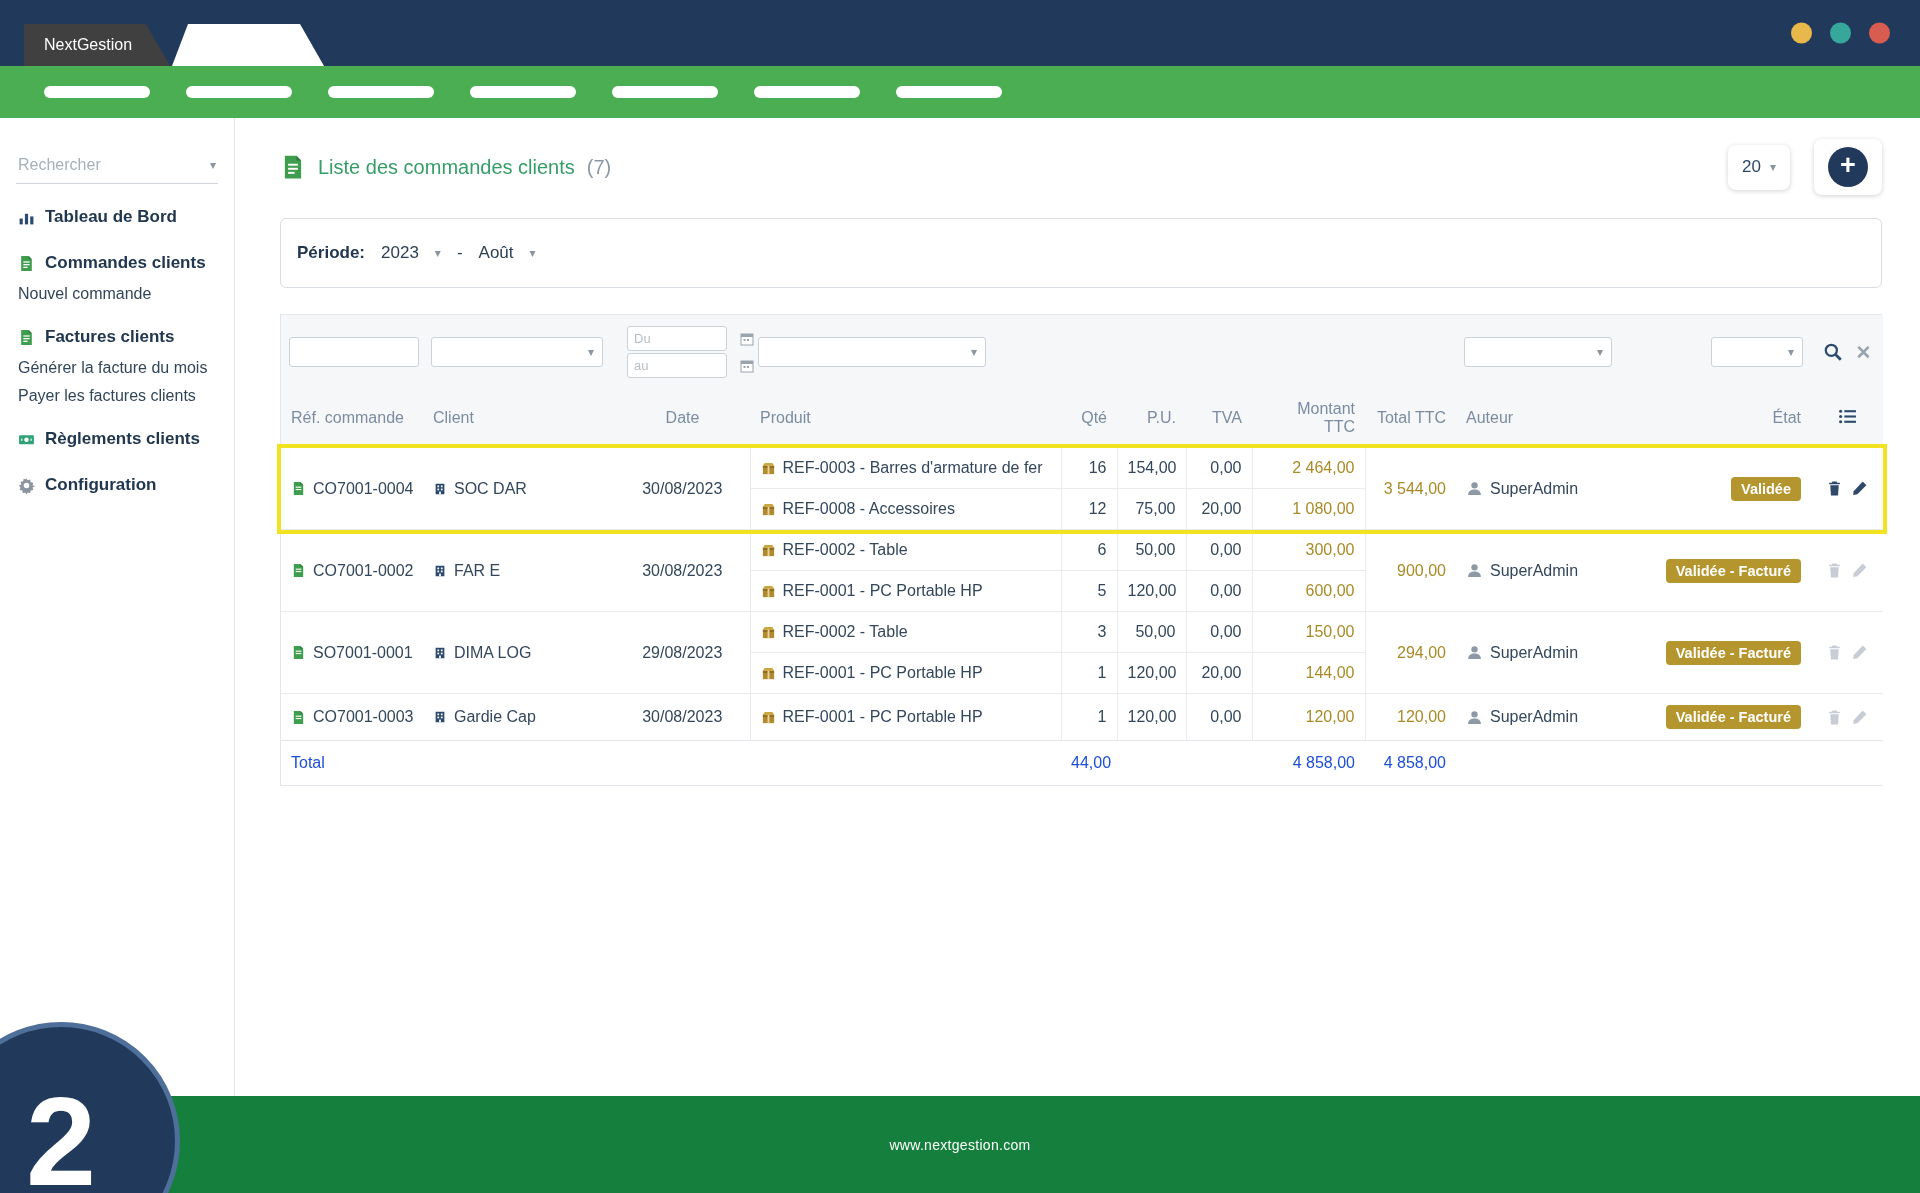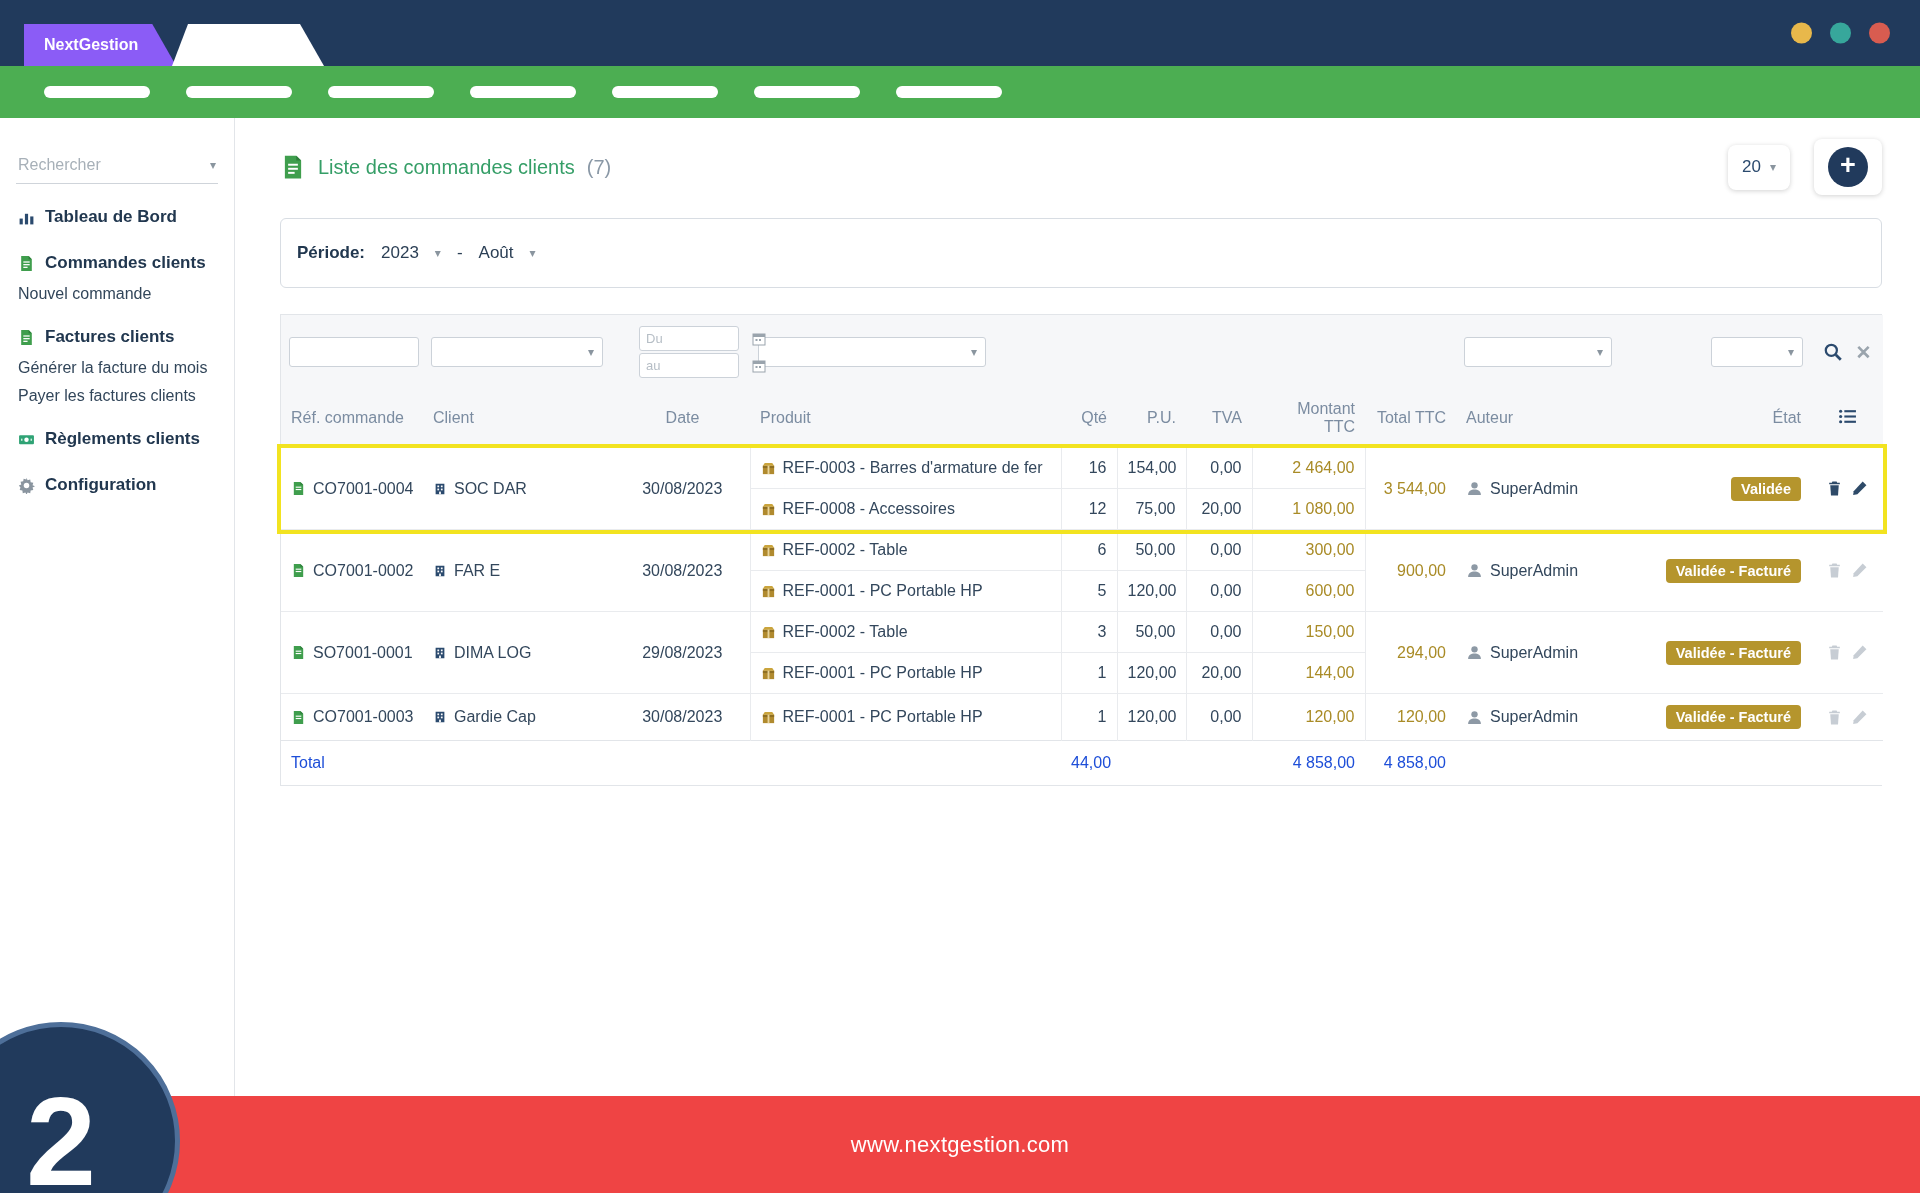--- a/index.html
+++ b/index.html
@@ -7,21 +7,21 @@
   body {
     position: relative; overflow: hidden;
     font-family: "Liberation Sans", sans-serif;
     background: #ffffff; color: #33475c;
   }
 
   
   .topbar { position:absolute; top:0; left:0; right:0; height:66px; background:#213a5c; }
   .brand-tab {
     position:absolute; left:24px; bottom:0; height:42px; min-width:146px;
-    background:#8b5cf6; color:#fff; font-size:16px; font-weight:bold;
+    background:#404040; color:#fff; font-size:16px; font-weight:normal;
     display:flex; align-items:center; padding:0 38px 0 20px;
     clip-path:polygon(0 0, calc(100% - 24px) 0, 100% 100%, 0 100%);
   }
   .blank-tab {
     position:absolute; left:172px; bottom:0; height:42px; width:152px; background:#fff;
     clip-path:polygon(16px 0, calc(100% - 24px) 0, 100% 100%, 0 100%);
   }
   .window-dots { position:absolute; right:30px; top:50%; transform:translateY(-50%); display:flex; gap:18px; }
   .dot { width:21px; height:21px; border-radius:50%; cursor:pointer; }
   .dot.y { background:#e8b84b; } .dot.t { background:#37a79b; } .dot.r { background:#d85c50; }
@@ -83,31 +83,31 @@
   .actflex { display:flex; align-items:center; justify-content:center; gap:8px; }
   .act { color:#2e4a68; cursor:pointer; display:inline-flex; }
   .actions-disabled .act { color:#c7cdd4; cursor:default; }
   tfoot td { padding:13px 10px; color:#1d4ed8; border-top:1px solid #e2e5e9; font-size:16px; background:#fff; }
 
   .f-input { width:130px; height:30px; border:1px solid #ccd2d9; border-radius:3px; padding:0 8px;
     font-size:14px; color:#55636f; outline:none; font-family:inherit; }
   .f-select { display:flex; align-items:center; justify-content:space-between; height:30px;
     border:1px solid #ccd2d9; border-radius:3px; background:#fff; padding:0 8px; cursor:pointer; }
   .w-client { width:172px; } .w-prod { width:228px; } .w-auth { width:148px; } .w-state { width:92px; margin-left:auto; }
-  .f-date { display:flex; align-items:center; gap:13px; margin:2px 16px; }
+  .f-date { display:flex; align-items:center; gap:13px; margin:2px 4px; }
   .f-date input { width:100px; height:25px; border:1px solid #ccd2d9; border-radius:3px; padding:0 6px;
     font-size:13px; color:#55636f; outline:none; font-family:inherit; }
   .f-date input::placeholder { color:#b6bec6; }
   .icon-btn { cursor:pointer; display:inline-flex; align-items:center; }
   .close-x { color:#9aa4ad; font-size:19px; font-weight:bold; line-height:1; }
   .filter-actions { display:flex; align-items:center; justify-content:center; gap:13px; }
 
   
-  .footer { position:absolute; bottom:0; left:0; right:0; height:97px; background:#ef4444;
-    display:flex; align-items:center; justify-content:center; color:#fff; font-size:22px;
+  .footer { position:absolute; bottom:0; left:0; right:0; height:97px; background:#15803d;
+    display:flex; align-items:center; justify-content:center; color:#fff; font-size:14px;
     letter-spacing:.3px; z-index:2; }
   .page-circle { position:absolute; left:-58px; top:1022px; width:238px; height:238px; border-radius:50%;
     background:#213a5c; border:5px solid #4e6f99; z-index:5; display:flex; align-items:center;
     justify-content:center; color:#fff; font-size:126px; font-weight:bold; }
 </style>
 </head>
 <body>
 
 <div class="topbar">
   <div class="brand-tab">

